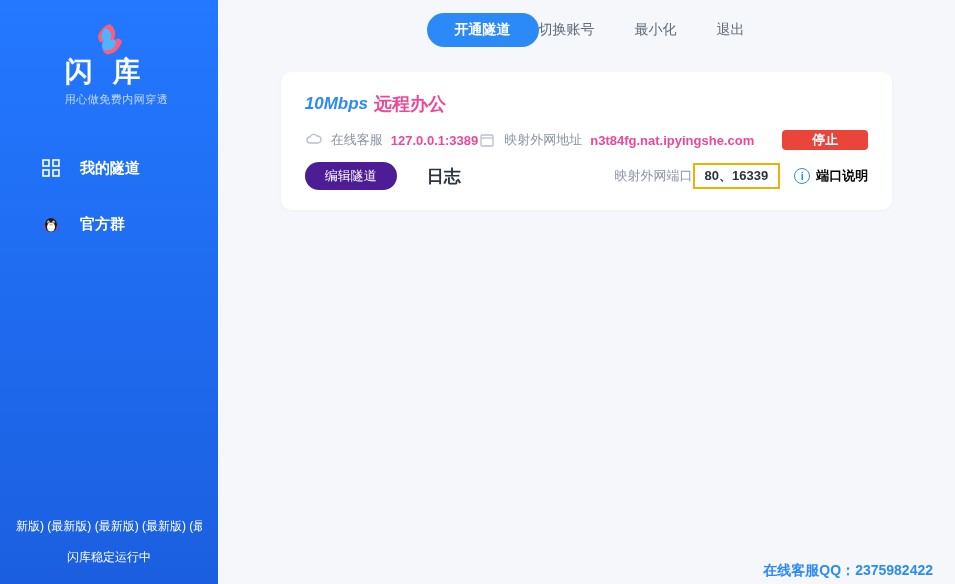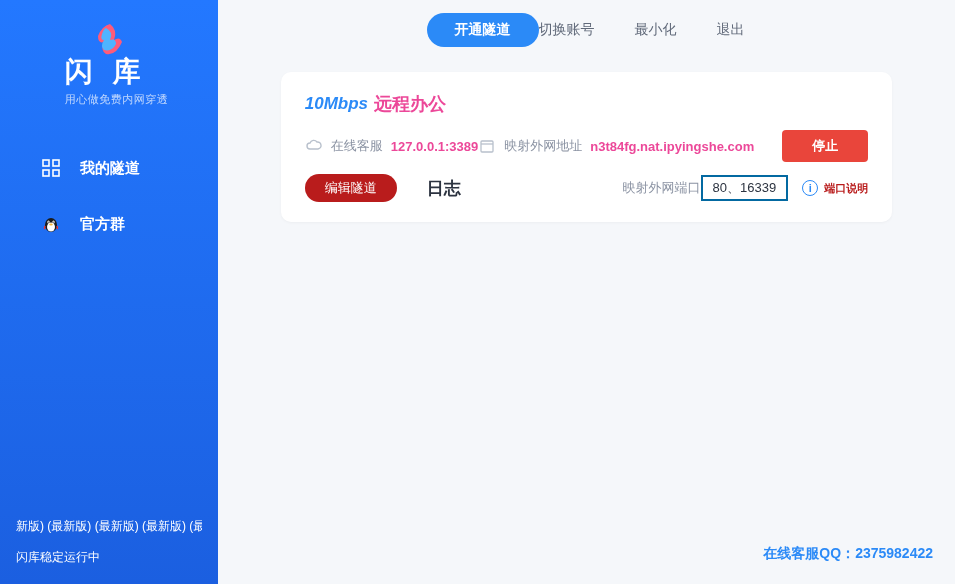--- a/index.html
+++ b/index.html
@@ -9,50 +9,50 @@
     .logo-wrap { display: flex; align-items: center; padding-left: 15px; margin-bottom: 50px; flex-direction: column; }
     .logo-mark { width: 36px; height: 36px; margin-right: 14px; position: relative; }
     .logo-text { display: flex; flex-direction: column; }
     .logo-title { font-size: 28px; font-weight: 600; letter-spacing: 6px; line-height: 1; }
     .logo-sub { font-size: 11px; color: rgba(255,255,255,0.7); margin-top: 6px; letter-spacing: 0.5px; }
     
     .nav { display: flex; flex-direction: column; gap: 34px; padding-left: 40px; }
     .nav-item { display: flex; align-items: center; gap: 18px; cursor: pointer; font-size: 15px; font-weight: 600; }
     .nav-icon { width: 22px; height: 22px; display: flex; align-items: center; justify-content: center; }
     
-    .sidebar-footer { margin-top: auto; text-align: left; padding: 0 16px 18px; font-size: 12px; color: #fff; }
+    .sidebar-footer { margin-top: auto; text-align: center; padding: 0 16px 18px; font-size: 12px; color: #fff; }
     .ver-line { white-space: nowrap; overflow: hidden; margin-bottom: 14px; }
     
     .main { flex: 1; height: 584px; display: flex; flex-direction: column; position: relative; align-items: center; }
     .topbar { height: 60px; display: flex; align-items: center; padding: 0 24px 0 22px; }
     .btn-open { background: #2b8af7; color: #fff; border: none; border-radius: 18px; padding: 8px 28px; font-size: 14px; font-weight: 600; cursor: pointer; }
     .topbar-right { margin-left: auto; display: flex; gap: 40px; }
     .topbar-link { color: #616a7a; font-size: 14px; cursor: pointer; }
     
     .card { margin: 12px 22px 0 22px; background: #fff; border-radius: 10px; padding: 20px 24px 20px 24px; box-shadow: 0 1px 3px rgba(0,0,0,0.04); }
     .card-head { display: flex; align-items: center; gap: 6px; margin-bottom: 14px; }
     .speed-badge { color: #2b8af7; font-size: 17px; font-weight: 700; font-style: italic; }
     .tunnel-name { font-size: 18px; font-weight: 700; color: #ec4899; }
     
     .card-row { display: flex; align-items: center; font-size: 13px; color: #3c4453; margin-bottom: 12px; }
     .row-icon { width: 18px; height: 18px; margin-right: 8px; display: inline-flex; align-items: center; justify-content: center; }
     .label-gray { color: #8b93a3; margin-right: 8px; }
     .val-bold { font-weight: 700; color: #ec4899; }
     
     .mid-col { margin-left: auto; display: flex; align-items: center; }
-    .btn-stop { margin-left: 28px; background: #e9453b; color: #fff; border: none; border-radius: 4px; padding: 7px 30px; font-size: 13px; font-weight: 600; cursor: pointer; }
+    .btn-stop { margin-left: 28px; background: #e9453b; color: #fff; border: none; border-radius: 4px; padding: 1px 30px; font-size: 13px; font-weight: 600; cursor: pointer; }
     
-    .btn-edit { background: #b91c1c; color: #fff; border: none; border-radius: 14px; padding: 5px 20px; font-size: 13px; cursor: pointer; margin-right: 30px; }
+    .btn-edit { background: #4c1d95; color: #fff; border: none; border-radius: 14px; padding: 5px 20px; font-size: 13px; cursor: pointer; margin-right: 30px; }
     .log-link { font-size: 17px; color: #2c3340; font-weight: 700; cursor: pointer; }
     
-    .port-box { border: 2px solid #0369a1; padding: 2px 10px; font-weight: 400; color: #2c3340; display: inline-block; }
+    .port-box { border: 2px solid #eab308; padding: 2px 10px; font-weight: 700; color: #2c3340; display: inline-block; }
     .info-icon { width: 16px; height: 16px; border: 1.5px solid #2b8af7; border-radius: 50%; display: inline-flex; align-items: center; justify-content: center; color: #2b8af7; font-size: 11px; margin: 0 6px 0 14px; font-weight: 700; }
-    .port-desc { color: #b91c1c; font-size: 11px; font-weight: 700; cursor: pointer; }
+    .port-desc { color: #000000; font-size: 13px; font-weight: 700; cursor: pointer; }
     
-    .footer-qq { position: absolute; bottom: 21px; right: 22px; font-size: 14px; color: #2b8af7; font-weight: 600; }
+    .footer-qq { position: absolute; bottom: 4px; right: 22px; font-size: 14px; color: #2b8af7; font-weight: 600; }
   </style>
 </head>
 <body>
 
 <div class="sidebar">
   <div class="logo-wrap">
     <div class="logo-mark">
       <svg viewBox="0 0 36 36" width="36" height="36">
         <path d="M18 2 Q26 8 22 18 Q28 14 30 20 Q24 34 14 32 Q8 28 12 20 Q6 22 6 14 Q10 4 18 2 Z" fill="#ff5b7a"></path>
         <path d="M14 6 Q22 10 18 18 Q24 16 24 22 Q20 30 12 28 Q8 24 12 18 Q8 18 10 12 Q12 6 14 6 Z" fill="#4fb4ff"></path>

